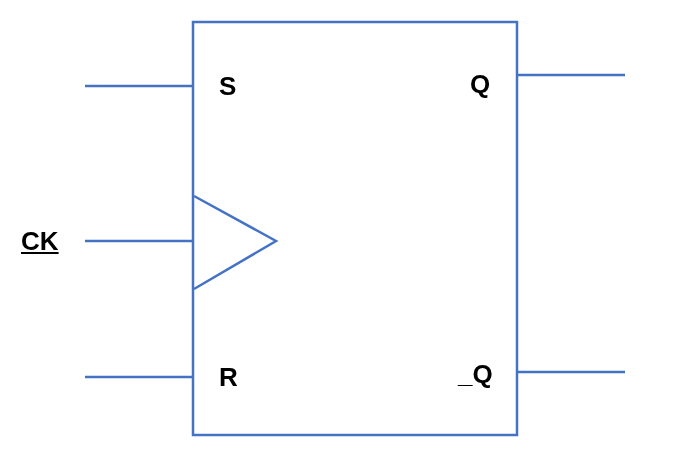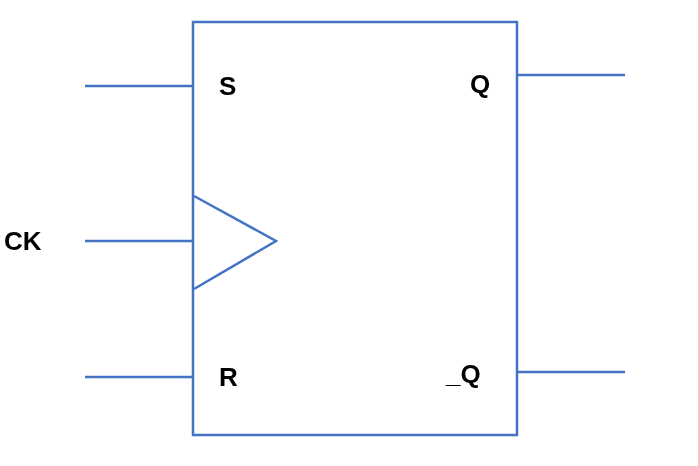--- a/index.html
+++ b/index.html
@@ -42,21 +42,21 @@
       <line x1="85" y1="241" x2="193" y2="241"></line>
       <line x1="85" y1="377" x2="193" y2="377"></line>
       <line x1="517" y1="75" x2="625" y2="75"></line>
       <line x1="517" y1="372" x2="625" y2="372"></line>
       <polyline points="194,196 276,241 194,289"></polyline>
     </g>
   </svg>
 
   <span class="label" style="left:219px; top:86px;">S</span>
 
-  <span class="label" style="left:4px; top:241px;">CK</span>
+  <span class="label" style="left:21px; top:241px;text-decoration:underline;">CK</span>
 
   <span class="label" style="left:219px; top:377px;">R</span>
 
   <span class="label" style="left:470px; top:84px;">Q</span>
 
-  <span class="label" style="left:446px; top:374px;">_Q</span>
+  <span class="label" style="left:458px; top:374px;">_Q</span>
 
 </div>
 
 </body></html>

